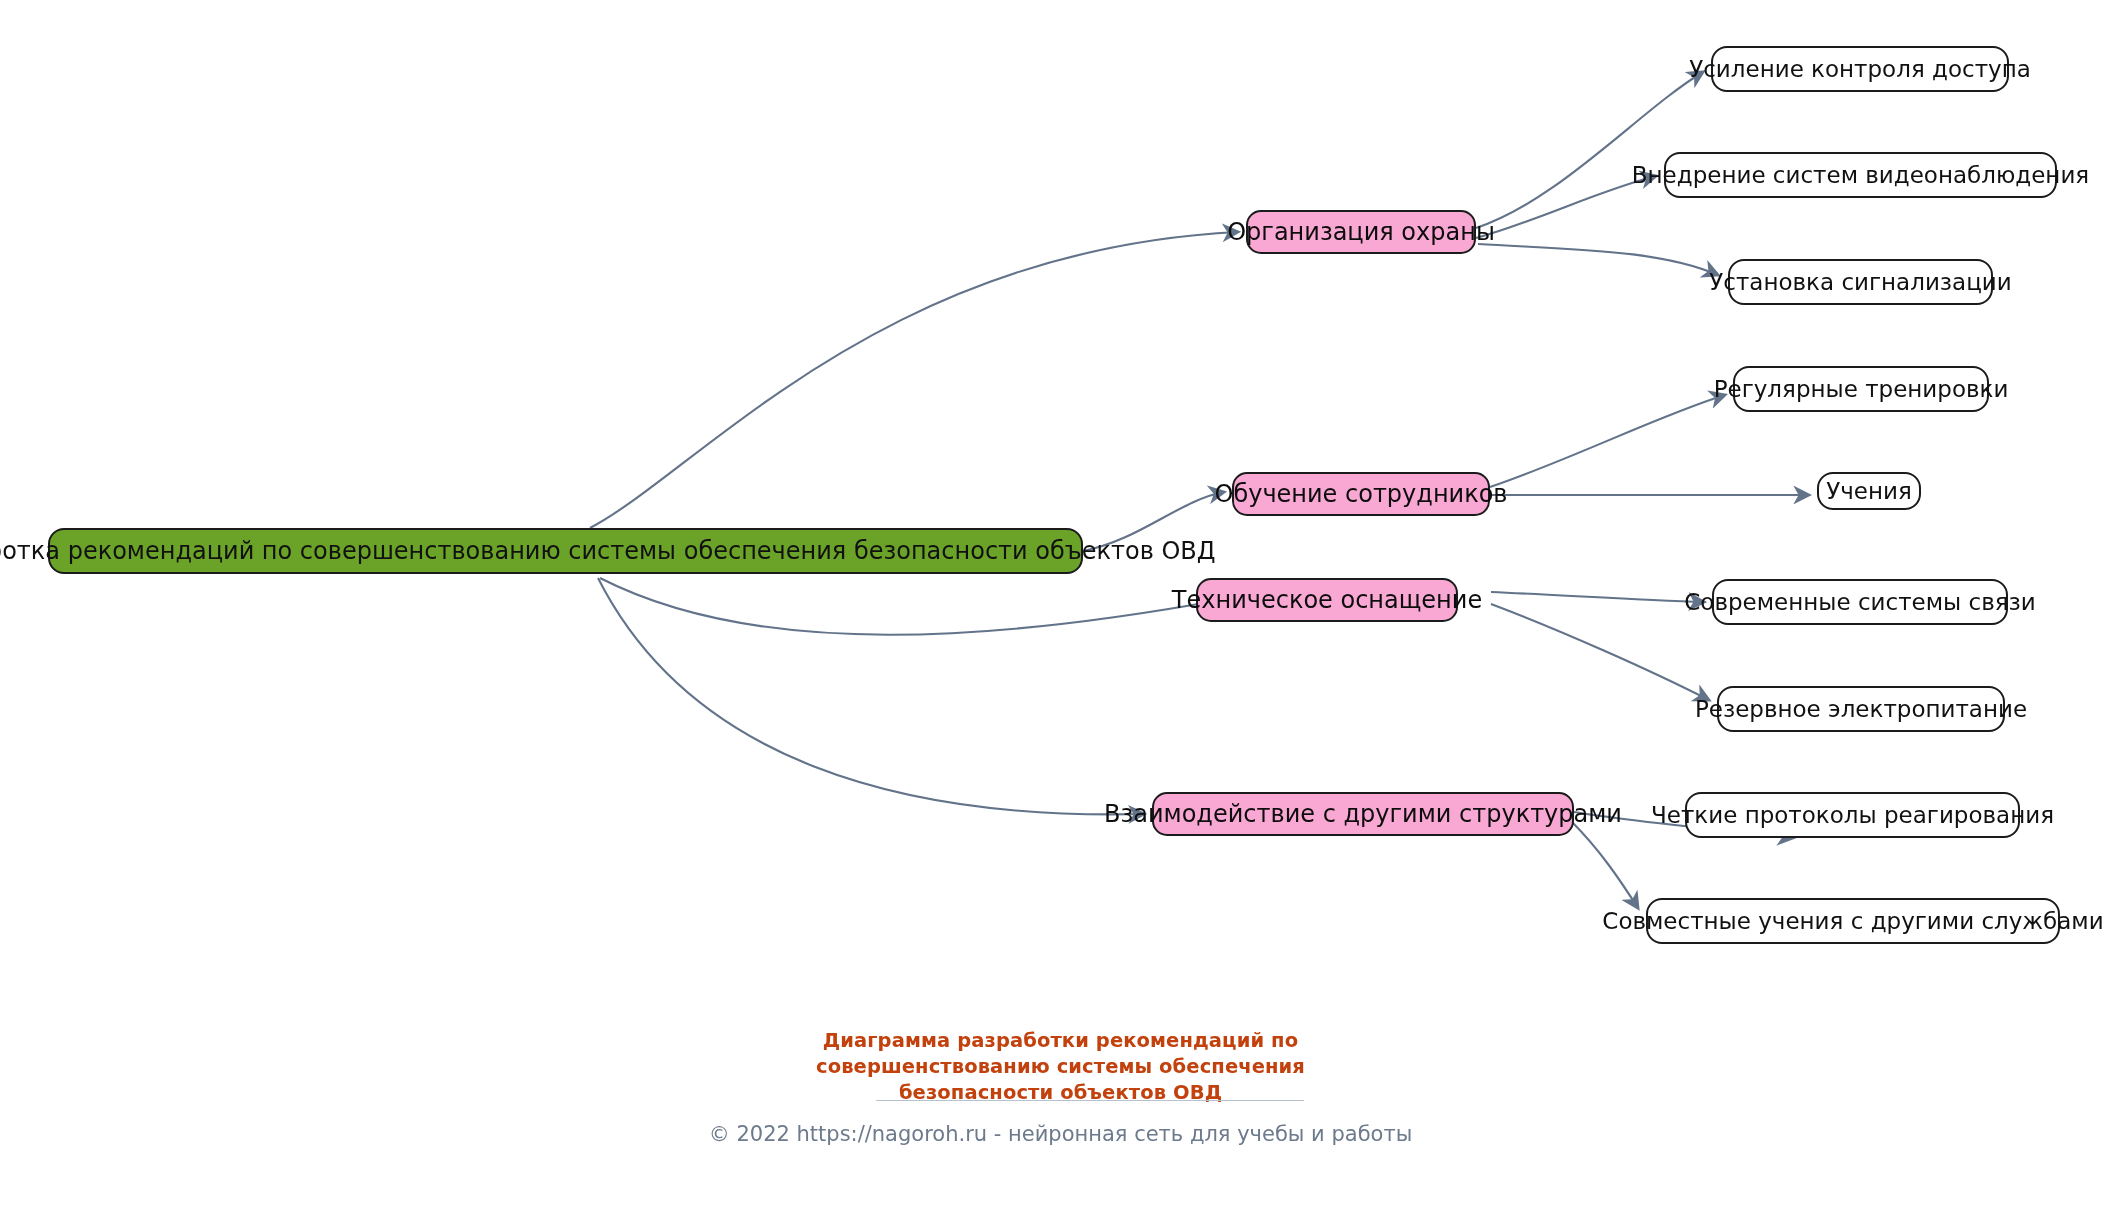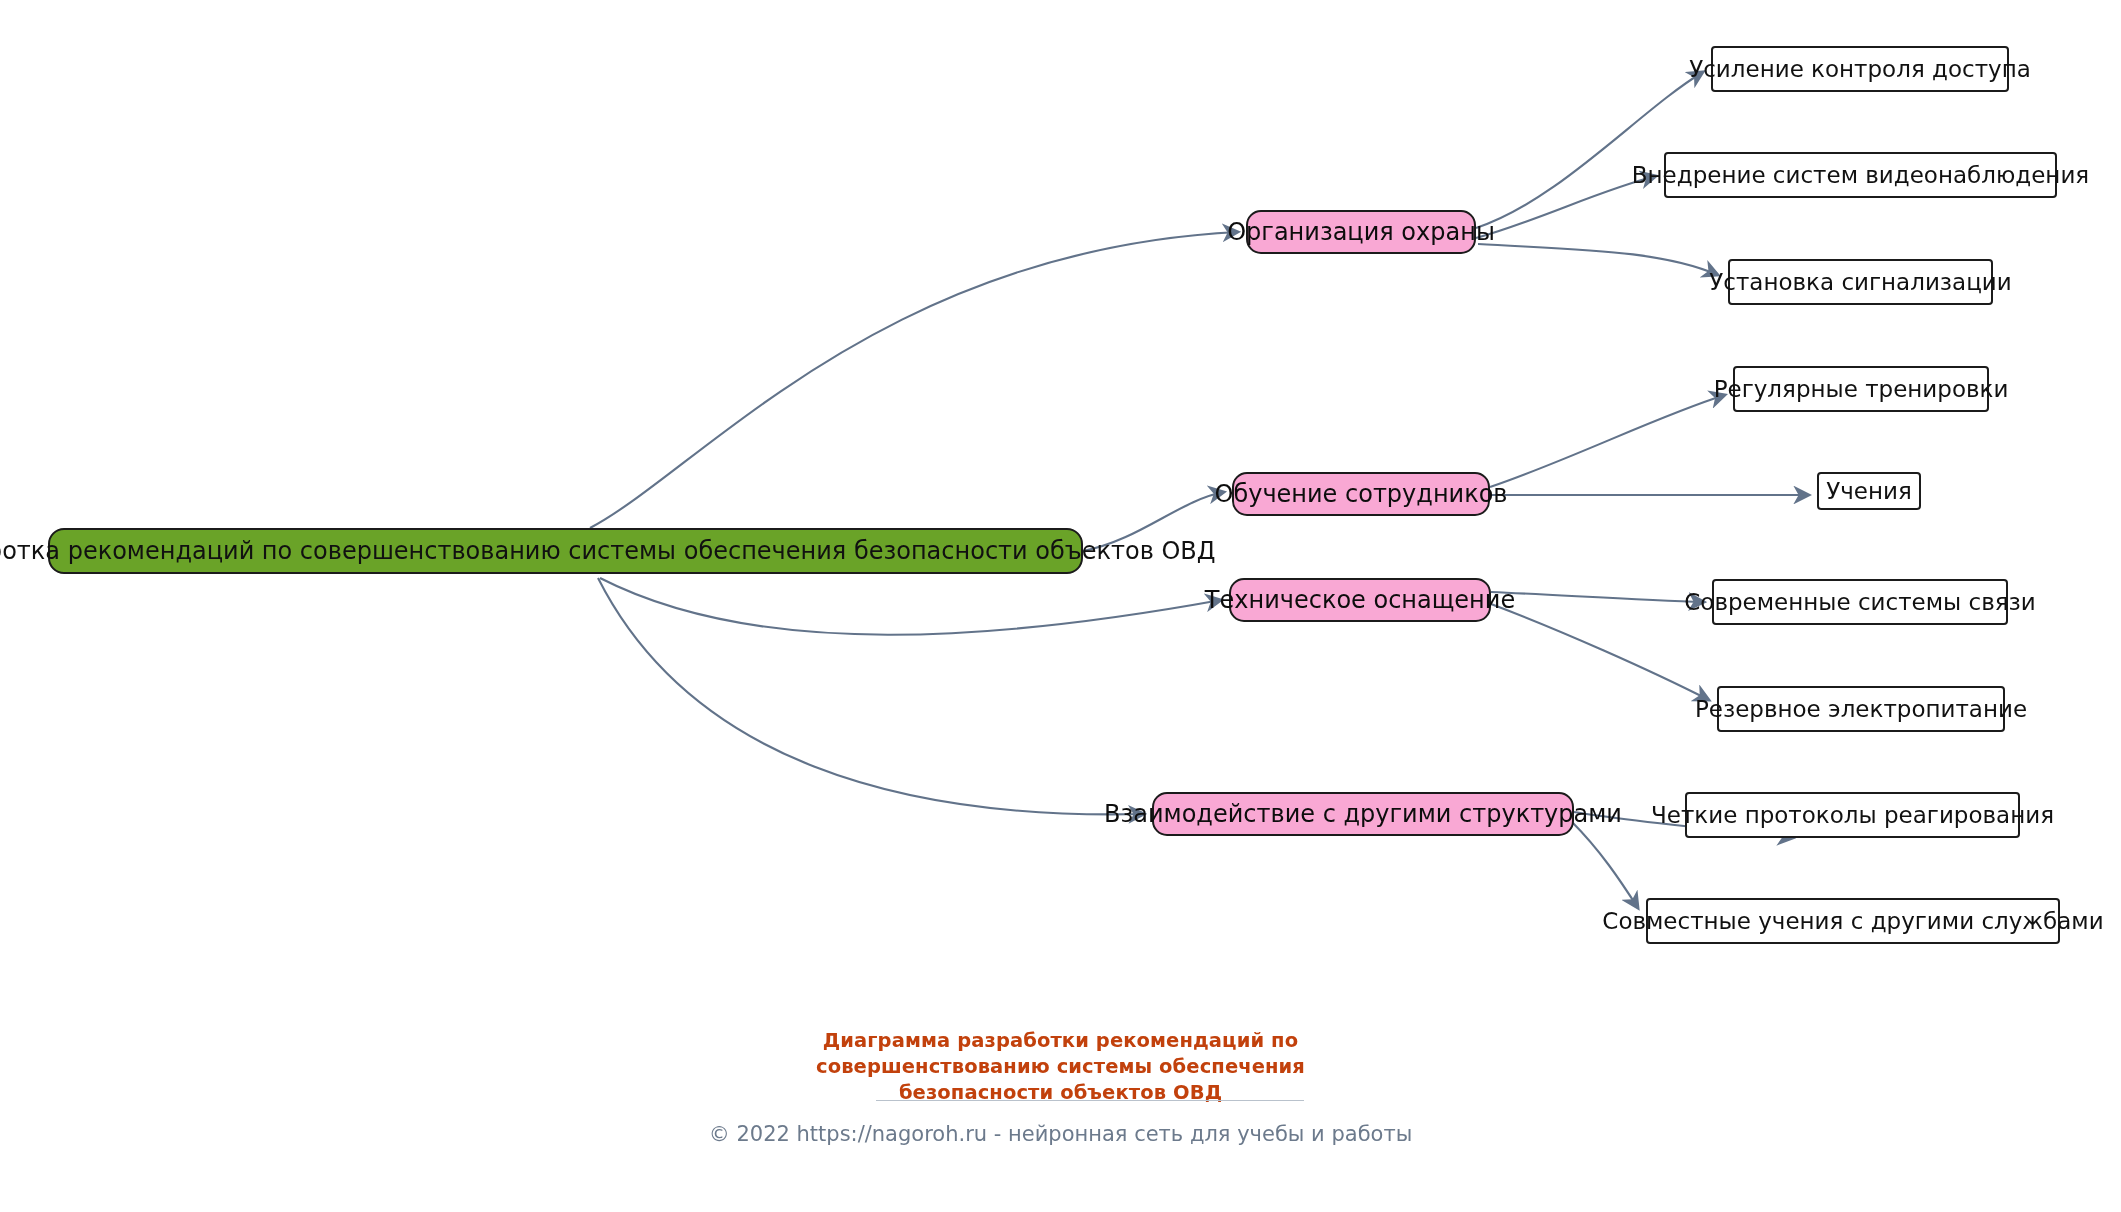--- a/index.html
+++ b/index.html
@@ -34,21 +34,21 @@
     color:#0d0d0d;
     font-size:24px;
     border-radius:15px;
     padding:0 14px;
   }
   .node-leaf{
     background:#ffffff;
     border:2.2px solid #1b1b1b;
     color:#111111;
     font-size:23px;
-    border-radius:4px;
+    border-radius:16px;
     padding:0 16px;
   }
 
   .caption{
     position:absolute;
     left:0;right:0;
     text-align:center;
     color:#c2410c;
     font-weight:bold;
     font-size:19.5px;
@@ -121,21 +121,21 @@
   <div class="node node-branch" style="left:1232px;top:472px;width:258px;height:44px;">
     <span>Обучение сотрудников</span>
   </div>
   <div class="node node-leaf" style="left:1733px;top:366px;width:256px;height:46px;">
     <span>Регулярные тренировки</span>
   </div>
   <div class="node node-leaf" style="left:1817px;top:472px;width:104px;height:38px;">
     <span>Учения</span>
   </div>
 
-  <div class="node node-branch" style="left:1229px;top:578px;width:262px;height:44px;">
+  <div class="node node-branch" style="left:1196px;top:578px;width:262px;height:44px;">
     <span>Техническое оснащение</span>
   </div>
   <div class="node node-leaf" style="left:1717px;top:686px;width:288px;height:46px;">
     <span>Резервное электропитание</span>
   </div>
   <div class="node node-leaf" style="left:1712px;top:579px;width:296px;height:46px;">
     <span>Современные системы связи</span>
   </div>
 
   <div class="node node-branch" style="left:1152px;top:792px;width:422px;height:44px;">

